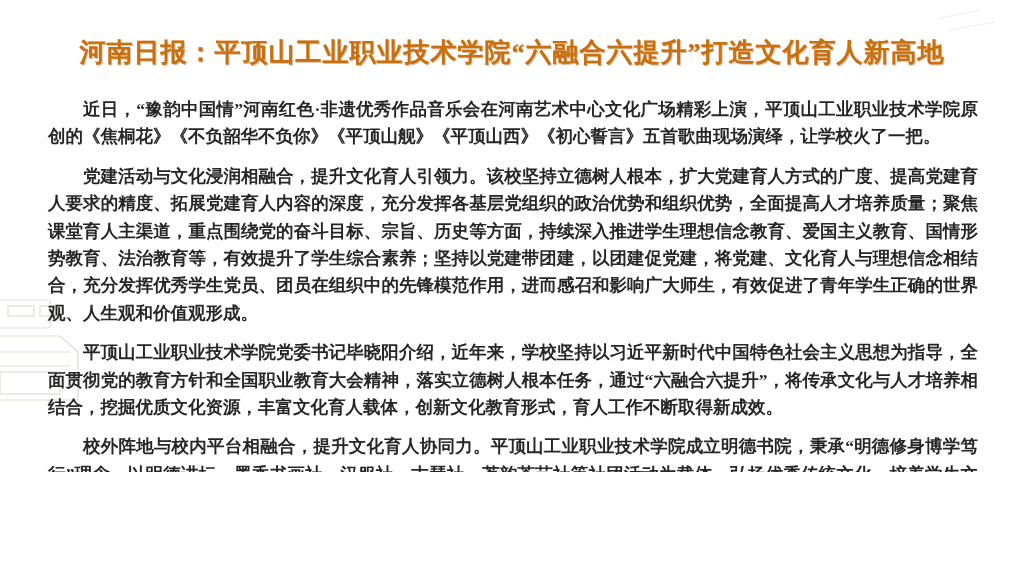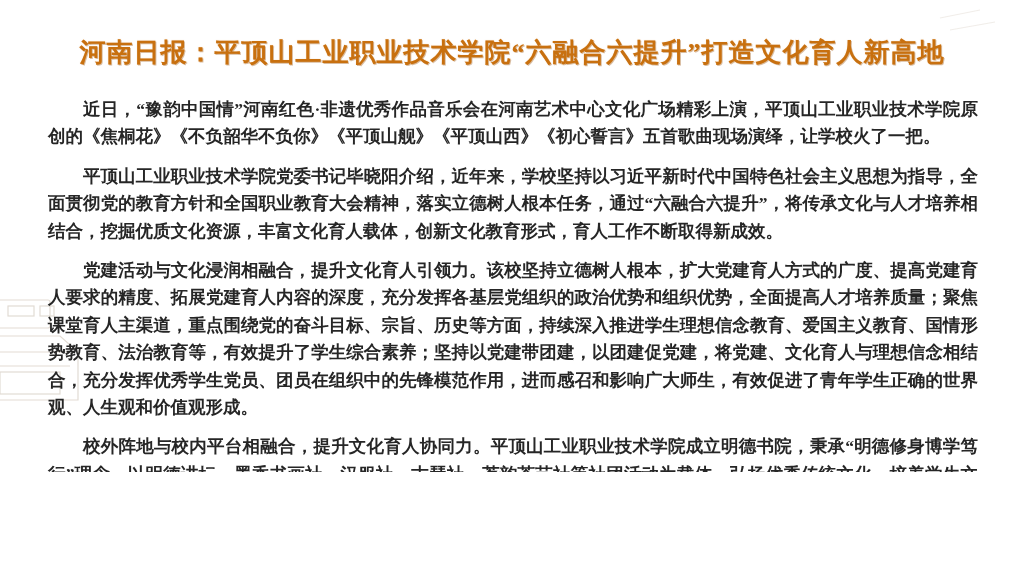--- a/index.html
+++ b/index.html
@@ -87,18 +87,18 @@
       <path d="M992 512 L1024 512 M992 540 L1024 540"></path>
 
       <path d="M940 18 L980 10 M950 30 L995 22" opacity="0.5"></path>
     </g>
   </svg>
 
   <h1 class="title">河南日报：平顶山工业职业技术学院“六融合六提升”打造文化育人新高地</h1>
 
   <div class="content">
     <p>近日，“豫韵中国情”河南红色·非遗优秀作品音乐会在河南艺术中心文化广场精彩上演，平顶山工业职业技术学院原创的《焦桐花》《不负韶华不负你》《平顶山舰》《平顶山西》《初心誓言》五首歌曲现场演绎，让学校火了一把。</p>
+    <p>党建活动与文化浸润相融合，提升文化育人引领力。该校坚持立德树人根本，扩大党建育人方式的广度、提高党建育人要求的精度、拓展党建育人内容的深度，充分发挥各基层党组织的政治优势和组织优势，全面提高人才培养质量；聚焦课堂育人主渠道，重点围绕党的奋斗目标、宗旨、历史等方面，持续深入推进学生理想信念教育、爱国主义教育、国情形势教育、法治教育等，有效提升了学生综合素养；坚持以党建带团建，以团建促党建，将党建、文化育人与理想信念相结合，充分发挥优秀学生党员、团员在组织中的先锋模范作用，进而感召和影响广大师生，有效促进了青年学生正确的世界观、人生观和价值观形成。</p>
     <p>平顶山工业职业技术学院党委书记毕晓阳介绍，近年来，学校坚持以习近平新时代中国特色社会主义思想为指导，全面贯彻党的教育方针和全国职业教育大会精神，落实立德树人根本任务，通过“六融合六提升”，将传承文化与人才培养相结合，挖掘优质文化资源，丰富文化育人载体，创新文化教育形式，育人工作不断取得新成效。</p>
-    <p>党建活动与文化浸润相融合，提升文化育人引领力。该校坚持立德树人根本，扩大党建育人方式的广度、提高党建育人要求的精度、拓展党建育人内容的深度，充分发挥各基层党组织的政治优势和组织优势，全面提高人才培养质量；聚焦课堂育人主渠道，重点围绕党的奋斗目标、宗旨、历史等方面，持续深入推进学生理想信念教育、爱国主义教育、国情形势教育、法治教育等，有效提升了学生综合素养；坚持以党建带团建，以团建促党建，将党建、文化育人与理想信念相结合，充分发挥优秀学生党员、团员在组织中的先锋模范作用，进而感召和影响广大师生，有效促进了青年学生正确的世界观、人生观和价值观形成。</p>
     <p>校外阵地与校内平台相融合，提升文化育人协同力。平顶山工业职业技术学院成立明德书院，秉承“明德修身博学笃行”理念，以明德讲坛、墨香书画社、汉服社、古琴社、茗韵茶艺社等社团活动为载体，弘扬优秀传统文化，培养学生文化自信，激发学生的爱国情怀；组织开展“网上重走长征路”暨“四史”学习教育、“寻访红色足迹”学习实践活动、“百年党史精神永存”宣讲活动、“学党史诵经典”等活动，引导广大师生在参与中传承红色基因、筑牢精神支柱。该校充分发挥我省红色教育资源优势，先后与兰考焦裕禄纪念馆共建“三全育人”教育基地，在宝丰县中原解放纪念馆成立“三全育人”实践教育基地，不断提升文化教育协同力；组织师生参加“文明实践大篷车乡村振兴志愿行”暨“我为群众办实事”实践活动，开展新时代文明实践推动周“学雷锋我行动”志愿服务活动，进一步提升精神文明建设质量和水平。</p>
   </div>
 
 </div>
 
 </body></html>

